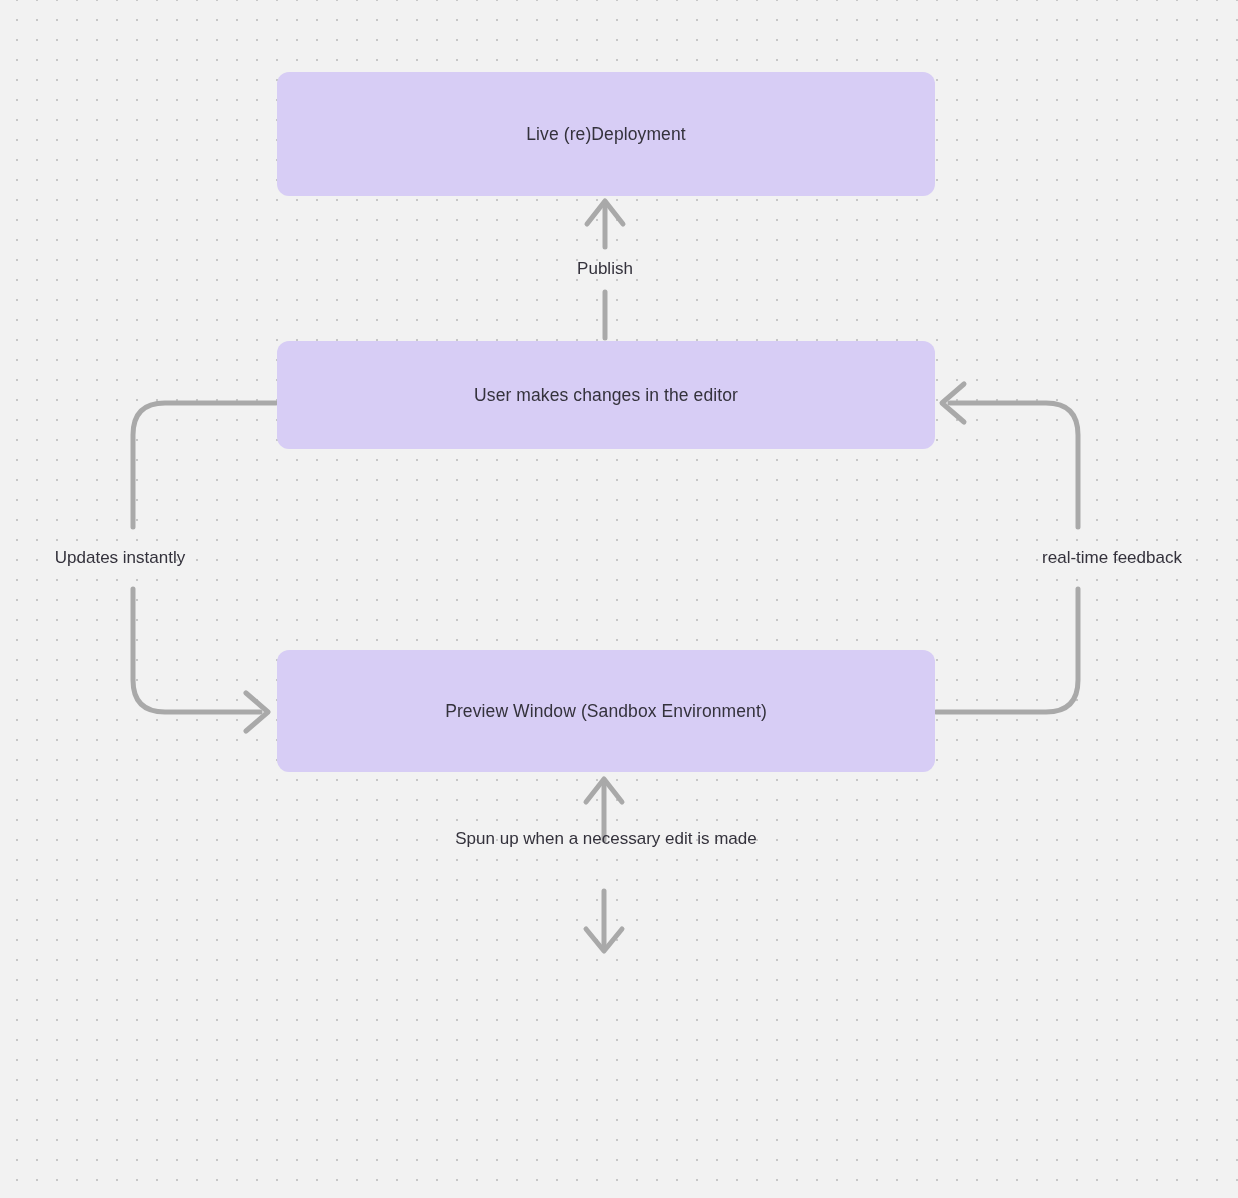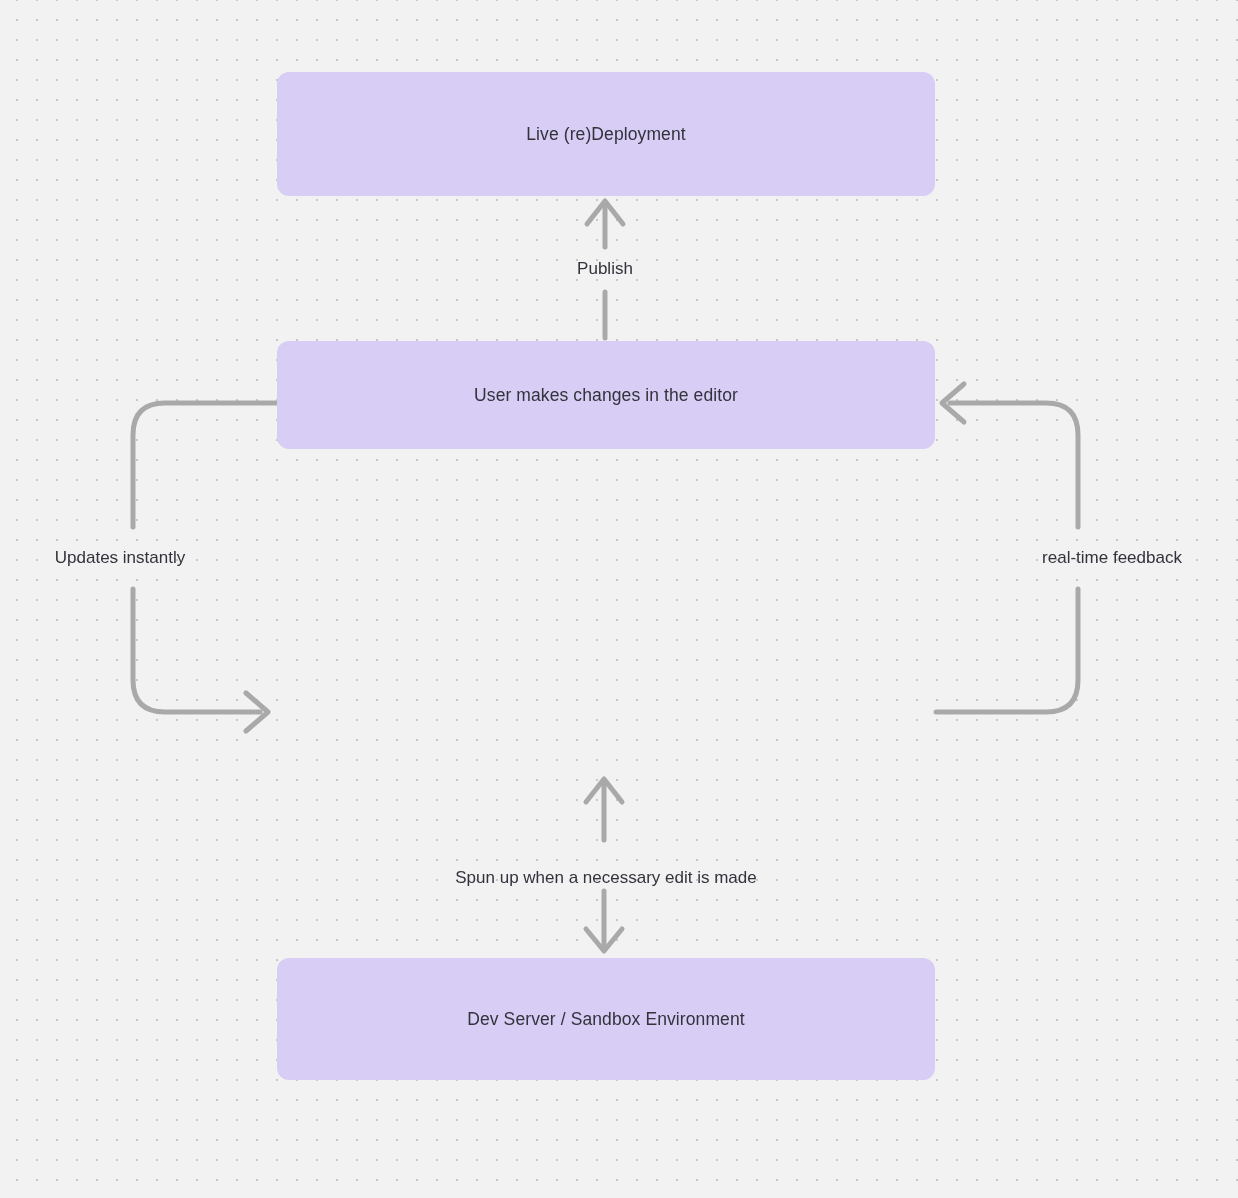--- a/index.html
+++ b/index.html
@@ -56,21 +56,21 @@
   .edge-label {
     position: absolute;
     transform: translate(-50%, -50%);
     font-size: 17px;
     color: var(--text-color, #34323c);
     white-space: nowrap;
   }
   #label-publish  { left: 605px;  top: 269px; }
   #label-updates  { left: 120px;  top: 558px; }
   #label-feedback { left: 1078px; top: 558px; margin-left: 34px; }
-  #label-spunup   { left: 606px;  top: 878px; }
+  #label-spunup   { left: 606px;  top: 839px; }
 </style>
 </head>
 <body>
 
 <div class="canvas">
 
   <svg class="edges" viewBox="0 0 1238 1198" aria-hidden="true">
 
     <g>
       <path d="M 587 224 L 605 201 L 623 224"></path>
@@ -99,23 +99,23 @@
   </svg>
 
   <div class="node" id="node-live">
     <span class="node-label">Live (re)Deployment</span>
   </div>
 
   <div class="node" id="node-user">
     <span class="node-label">User makes changes in the editor</span>
   </div>
 
+  <div class="node" id="node-preview">
+    <span class="node-label">Preview Window (Sandbox Environment)</span>
+  </div>
 
-  <div class="node" id="node-dev">
-    <span class="node-label">Dev Server / Sandbox Environment</span>
-  </div>
 
   <div class="edge-label" id="label-publish">Publish</div>
   <div class="edge-label" id="label-updates">Updates instantly</div>
   <div class="edge-label" id="label-feedback">real-time feedback</div>
   <div class="edge-label" id="label-spunup">Spun up when a necessary edit is made</div>
 
 </div>
 
 </body></html>

